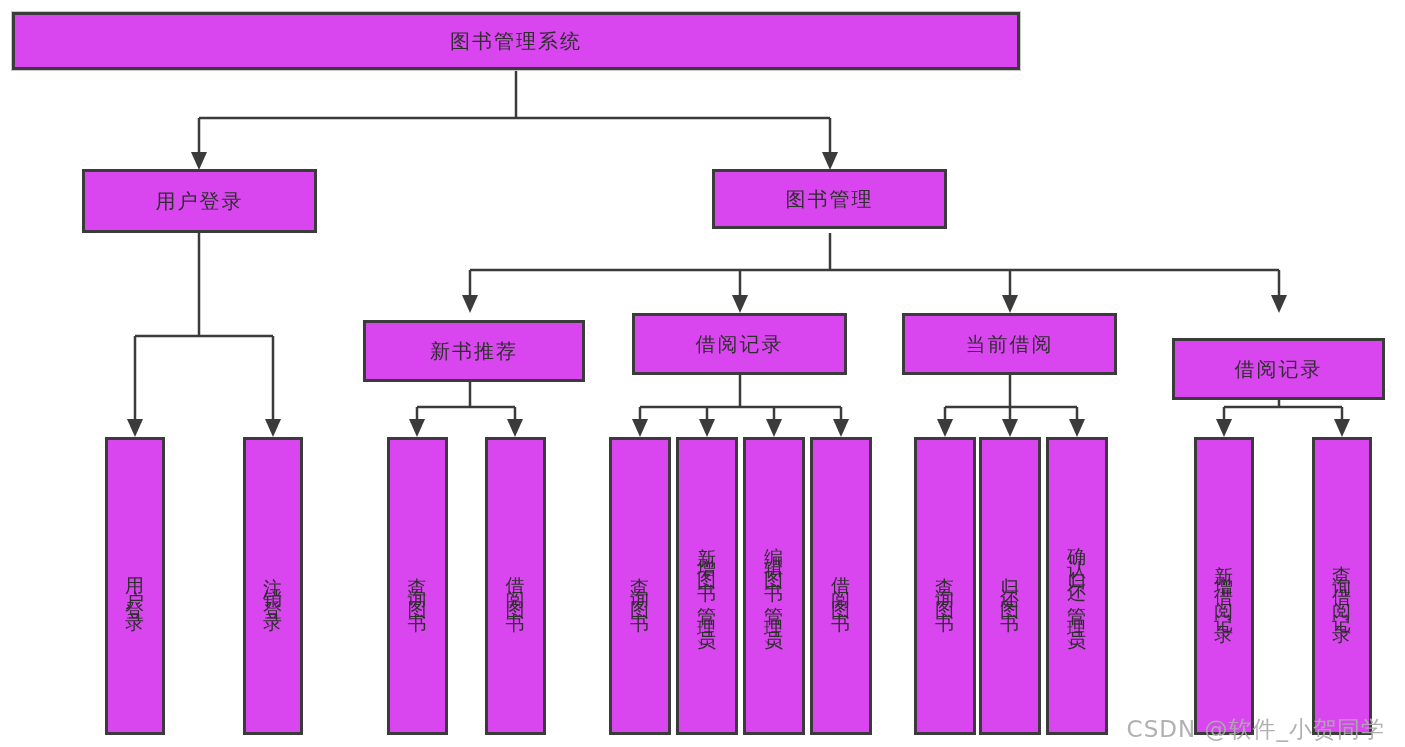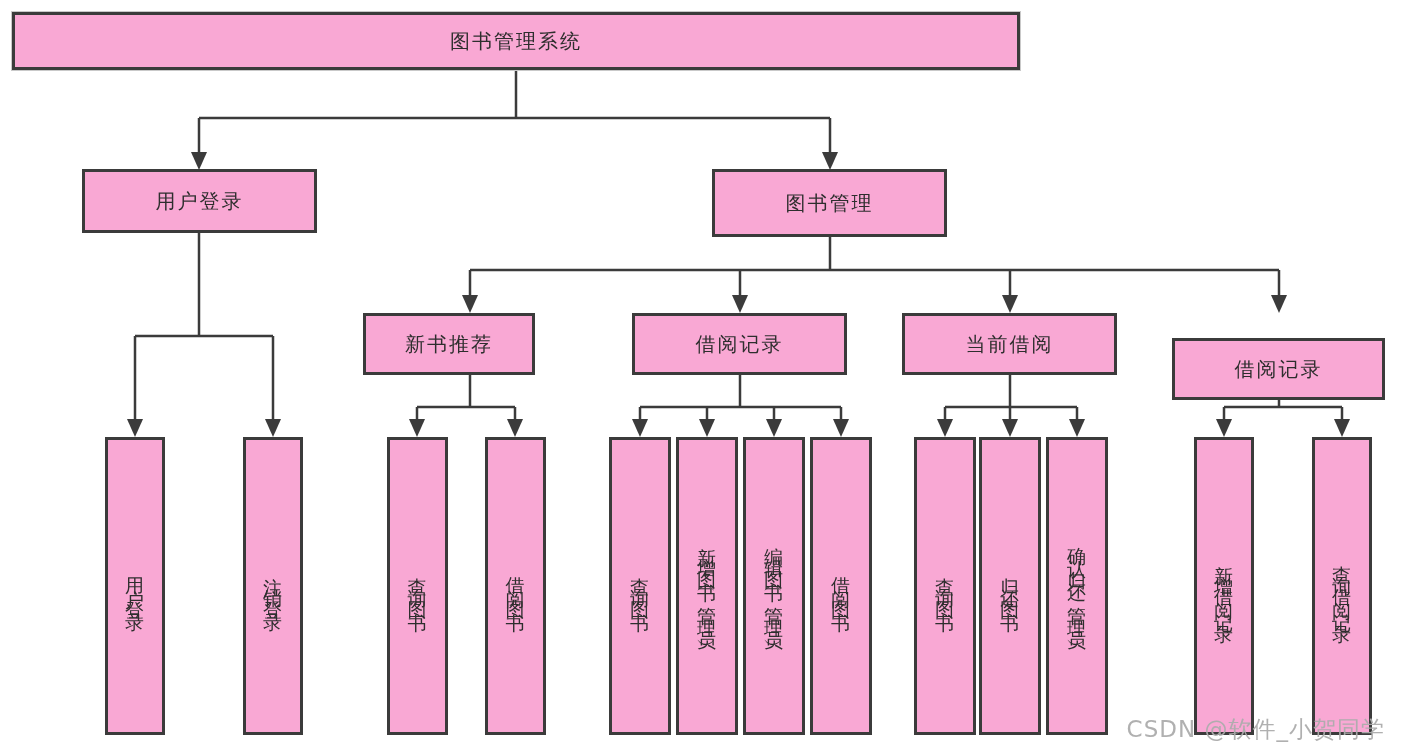--- a/index.html
+++ b/index.html
@@ -8,42 +8,42 @@
     width:1405px; height:747px;
     background:#ffffff;
     font-family:"DejaVu Sans","Liberation Sans",sans-serif;
     overflow:hidden;
   }
   #connectors { position:absolute; left:0; top:0; width:1405px; height:747px; }
   .node {
     position:absolute;
     box-sizing:border-box;
     border:3px solid #3b3b3b;
-    background:#f9a8d4;
+    background:#d946ef;
     display:flex;
     align-items:center;
     justify-content:center;
     color:#2e2e2e;
     font-size:20px;
     letter-spacing:2px;
     z-index:2;
   }
   .node.root { box-shadow:0 0 0 1px #c9c9c9; }
   .leaf {
     writing-mode:vertical-rl;
     text-orientation:mixed;
     font-size:19px;
     letter-spacing:12px;
     line-height:1;
   }
   
   .n-root  { left:12px;  top:12px;  width:1008px; height:58px; }
   .n-login { left:82px;  top:169px; width:235px;  height:64px; }
-  .n-mgmt  { left:712px; top:169px; width:235px;  height:68px; }
-  .n-rec   { left:363px; top:313px; width:172px;  height:62px; }
+  .n-mgmt  { left:712px; top:169px; width:235px;  height:60px; }
+  .n-rec   { left:363px; top:320px; width:222px;  height:62px; }
   .n-bor   { left:632px; top:313px; width:215px;  height:62px; }
   .n-cur   { left:902px; top:313px; width:215px;  height:62px; }
   .n-rcd   { left:1172px;top:313px; width:213px;  height:62px;margin-top:25px; }
   
   .leaf { top:437px; height:298px; }
   .l-a1 { left:105px;  width:60px; }
   .l-a2 { left:243px;  width:60px; }
   .l-b1 { left:387px;  width:61px; }
   .l-b2 { left:485px;  width:61px; }
   .l-c1 { left:609px;  width:62px; }

